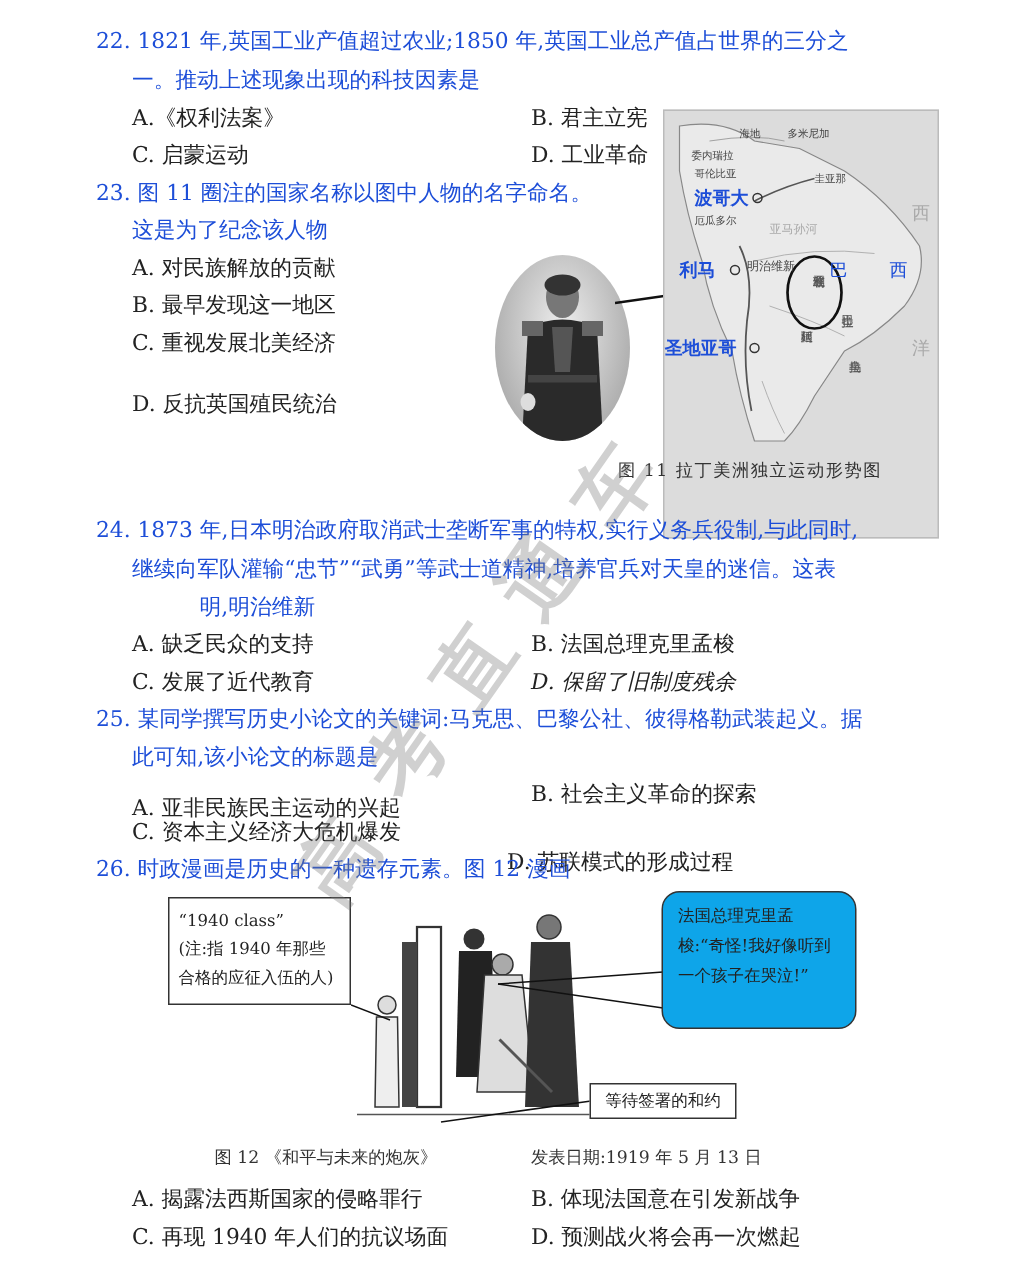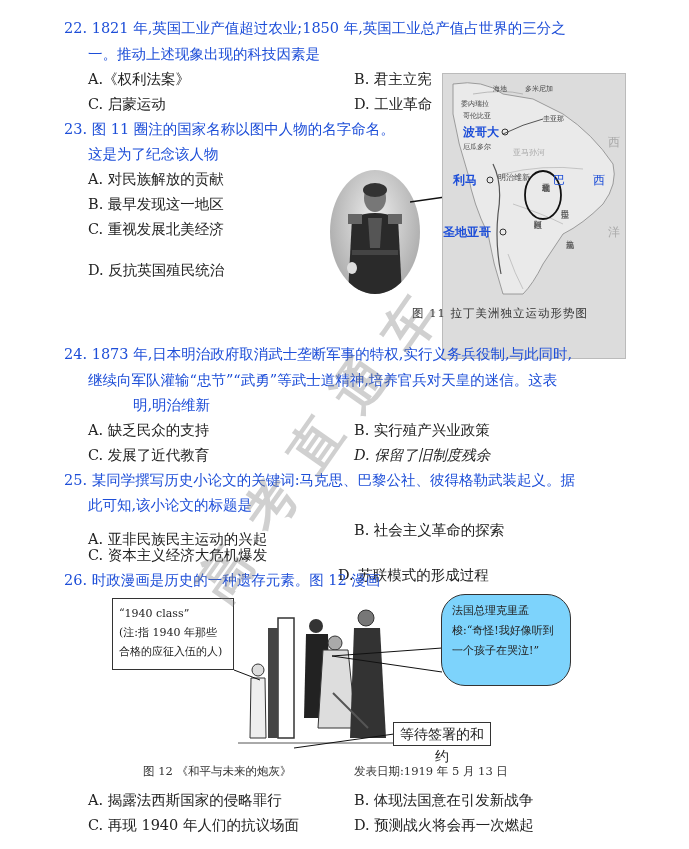--- a/index.html
+++ b/index.html
@@ -15,22 +15,22 @@
   .map-label.big { font-size: 12px; font-weight: bold; color: #1d4ed8; }
   .map-label.sea { color: #aaa; font-size: 12px; }
   .map-label.vert { writing-mode: vertical-rl; font-size: 8px; color: #555; }
   .portrait { position: absolute; left: 330px; top: 170px; width: 90px; height: 124px; border-radius: 50%;
               background: radial-gradient(ellipse at 50% 40%, #eee 0%, #bbb 60%, #999 100%); overflow: hidden; }
   .fig11-cap { position: absolute; left: 412px; top: 306px; font-size: 11.5px; color: #333; white-space: nowrap; font-family: "DejaVu Serif", serif; letter-spacing: 1px; }
 
   
   .cartoon { position: absolute; left: 238px; top: 598px; width: 200px; height: 150px; }
   .box-left { position: absolute; left: 112px; top: 598px; width: 122px; height: 72px; border: 1px solid #333; background: #fff; padding: 5px 6px; font-size: 11px; line-height: 19px; }
-  .box-right { position: absolute; left: 441px; top: 594px; width: 130px; height: 92px; border: 1.5px solid #333; border-radius: 24px; background: #7dd3fc; padding: 6px 10px; font-size: 11px; line-height: 20px; white-space: normal; }
-  .box-treaty { position: absolute; left: 393px; top: 722px; width: 98px; height: 24px; border: 1px solid #333; background: #fff; font-size: 14px; line-height: 22px; text-align: center; }
+  .box-right { position: absolute; left: 441px; top: 594px; width: 130px; height: 92px; border: 1.5px solid #333; border-radius: 12px; background: #0ea5e9; padding: 6px 10px; font-size: 11px; line-height: 20px; white-space: normal; }
+  .box-treaty { position: absolute; left: 393px; top: 722px; width: 98px; height: 24px; border: 1px solid #333; background: #fff; font-size: 11px; line-height: 22px; text-align: center; }
   .fig12-cap { position: absolute; left: 143px; top: 764px; font-size: 11.5px; white-space: nowrap; color: #333; }
   .fig12-date { position: absolute; left: 354px; top: 764px; font-size: 11.5px; white-space: nowrap; color: #333; }
 
   .watermark { position: absolute; font-family: "DejaVu Serif", serif; color: rgba(120,120,120,0.35); font-weight: bold; font-size: 52px; transform: rotate(-55deg); pointer-events: none; }
 </style>
 </head>
 <body>
 
 <div class="line" style="left:64px; top:18px;">22. 1821 年,英国工业产值超过农业;1850 年,英国工业总产值占世界的三分之</div>
 <div class="line" style="left:88px; top:44px;">一。推动上述现象出现的科技因素是</div>
@@ -95,21 +95,21 @@
   <span class="map-label vert" style="left:115px; top:130px;">巴拉圭</span>
   <span class="map-label vert" style="left:120px; top:160px;">乌拉圭</span>
   <span class="map-label big" style="left:0px; top:150px;">圣地亚哥</span>
 </div>
 <div class="fig11-cap">图 11  拉丁美洲独立运动形势图</div>
 
 <div class="line" style="left:64px; top:344px;">24. 1873 年,日本明治政府取消武士垄断军事的特权,实行义务兵役制,与此同时,</div>
 <div class="line" style="left:88px; top:370px;">继续向军队灌输“忠节”“武勇”等武士道精神,培养官兵对天皇的迷信。这表</div>
 <div class="line" style="left:88px; top:395px;margin-left:45px;">明,明治维新</div>
 <div class="opt" style="left:88px; top:420px;">A. 缺乏民众的支持</div>
-<div class="opt" style="left:354px; top:420px;">B. 实行殖产兴业政策</div>
+<div class="opt" style="left:354px; top:420px;">B. 法国总理克里孟梭</div>
 <div class="opt" style="left:88px; top:445px;">C. 发展了近代教育</div>
 <div class="opt" style="left:354px; top:445px;font-style:italic;">D. 保留了旧制度残余</div>
 
 <div class="line" style="left:64px; top:470px;">25. 某同学撰写历史小论文的关键词:马克思、巴黎公社、彼得格勒武装起义。据</div>
 <div class="line" style="left:88px; top:495px;">此可知,该小论文的标题是</div>
 <div class="opt" style="left:88px; top:529px;">A. 亚非民族民主运动的兴起</div>
 <div class="opt" style="left:354px; top:520px;">B. 社会主义革命的探索</div>
 <div class="opt" style="left:88px; top:545px;">C. 资本主义经济大危机爆发</div>
 <div class="opt" style="left:338px; top:545px;margin-top:20px;">D. 苏联模式的形成过程</div>
 

